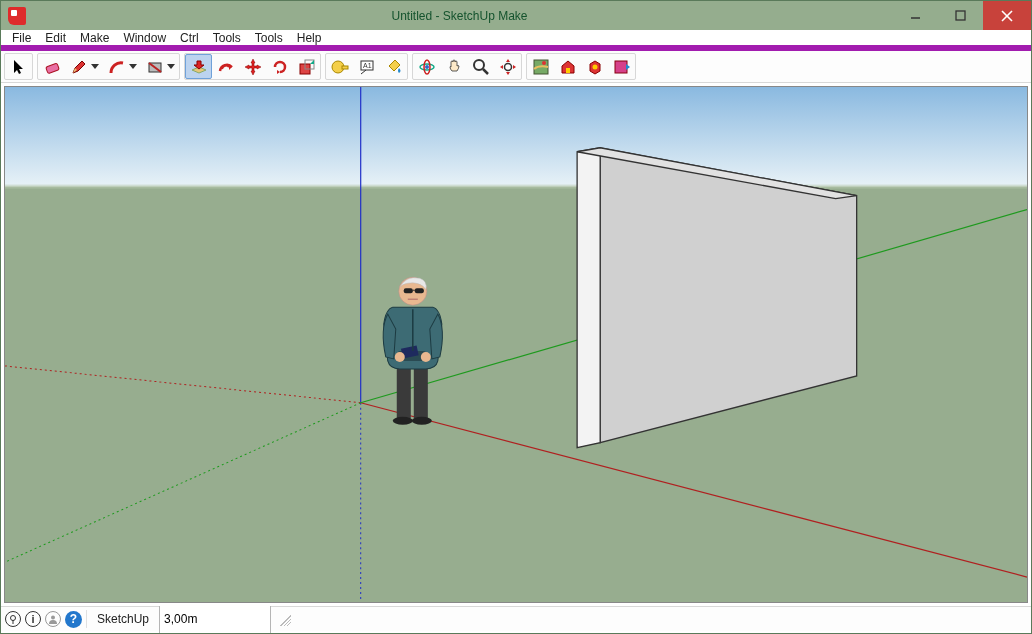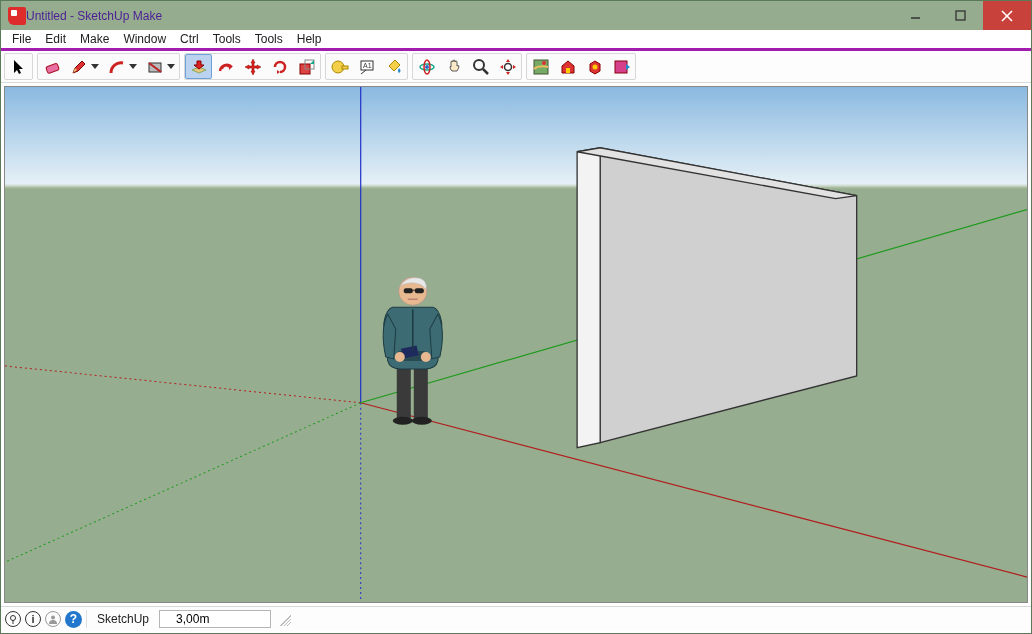--- a/index.html
+++ b/index.html
@@ -27,21 +27,22 @@
     border-radius: 2px 2px 2px 6px;
     position: relative;
   }
   .titlebar .app-icon::after{
     content:"";
     position:absolute;
     left:3px;top:3px;width:6px;height:6px;background:#fff;border-radius:1px;
   }
   .titlebar .title {
     flex: 1;
-    color: #4c1d95;
+    text-align: center;
+    color: #14532d;
     font-size: 12px;
     pointer-events: none;
   }
   .titlebar .winbtns { display: flex; height: 100%; }
   .titlebar .winbtn {
     width: 45px;
     display: flex;
     align-items: center;
     justify-content: center;
     color: #333;
@@ -53,21 +54,21 @@
     width: 48px;
     font-size: 16px;
   }
   
   .menubar {
     height: 21px;
     background: #fff;
     display: flex;
     align-items: center;
     padding: 0 4px;
-    border-bottom: 3px solid #a21caf;
+    border-bottom: 6px solid #a21caf;
   }
   .menubar .menuitem {
     padding: 2px 7px;
     color: #222;
     cursor: default;
   }
   
   .toolbar {
     height: 32px;
     background: #fdfdfd;
@@ -150,24 +151,24 @@
   }
   .status-text {
     flex: 1;
     padding-left: 6px;
     color: #222;
   }
   .status-sep { width:1px; height:18px; background:#e0e0e0; }
   .status-label { padding: 0 6px; color:#222; }
   .status-input {
     width: 112px;
-    height: 18px;
+    height: 30px;
     border: 1px solid #b5b5b5;
     background: #fff;
-    padding: 0 16px;
+    padding: 0 4px;
     font-size: 12px;
     font-family: inherit;
   }
   .resize-grip{
     width:14px;height:14px;
     background:
       linear-gradient(135deg,transparent 60%,#bbb 60% 65%,transparent 65% 72%,#bbb 72% 77%,transparent 77% 84%,#bbb 84% 89%,transparent 89%);
     margin-left:2px;
   }
 </style>

